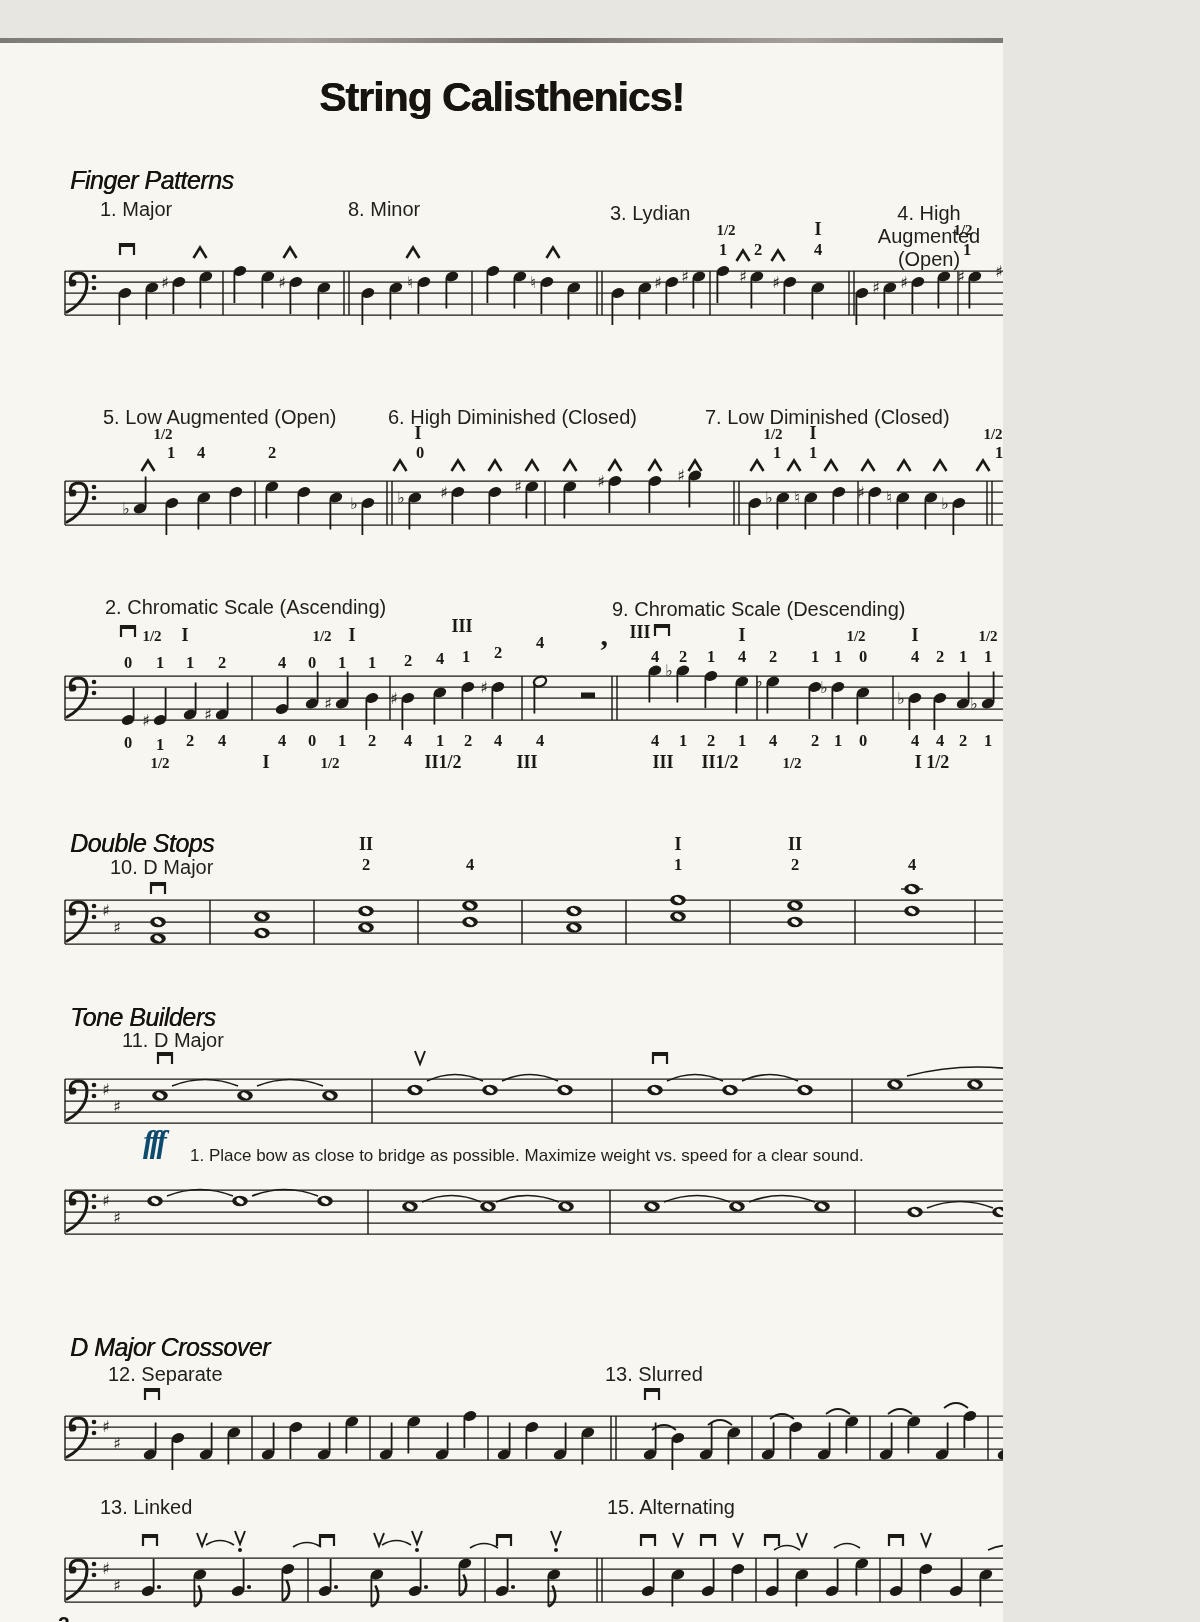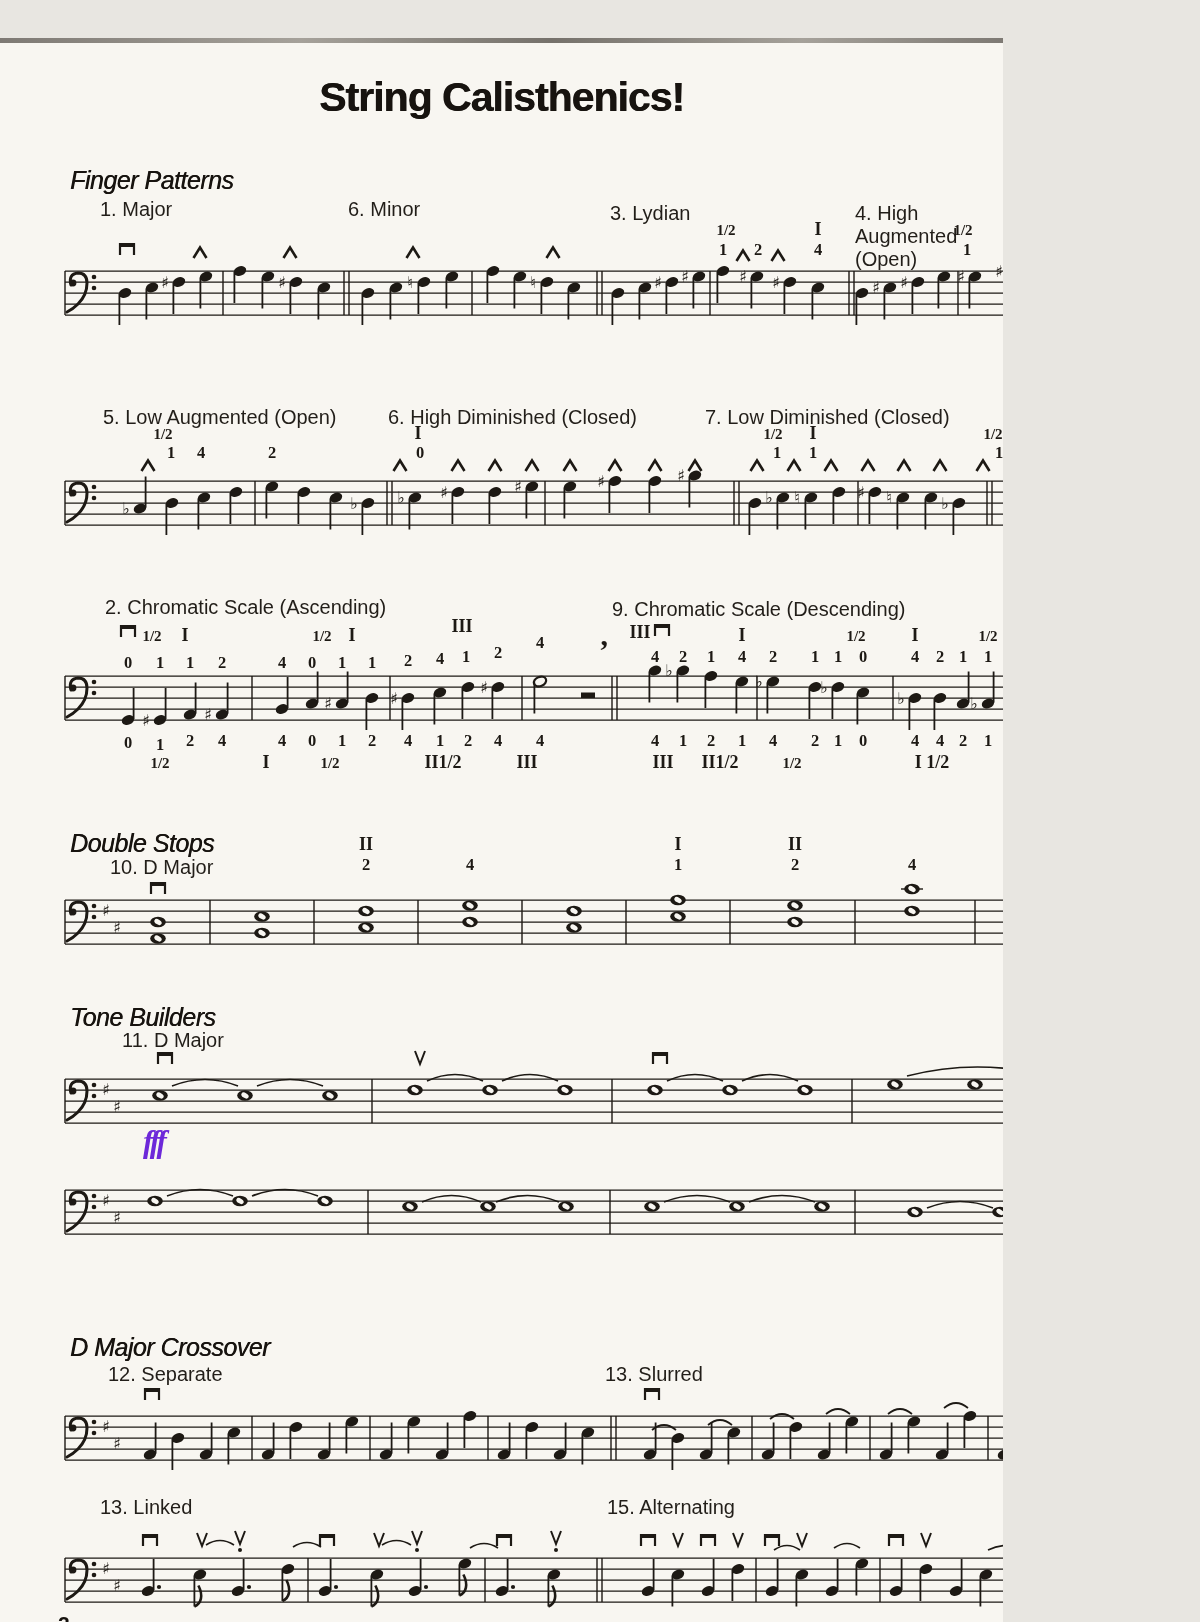--- a/index.html
+++ b/index.html
@@ -5,57 +5,58 @@
   html,body{margin:0;padding:0;background:#e8e6e1;}
   .page{position:relative;width:1003px;height:1622px;background:#f8f6f1;
         font-family:"Liberation Sans",sans-serif;color:#1d1914;overflow:hidden;margin-top:38px;}
   .scan-edge{position:absolute;top:0;left:0;width:100%;height:5px;
         background:linear-gradient(90deg,#55504a,#8a857d 30%,#4a453e 55%,#8a857d 80%,#55504a);opacity:.75;}
   .title{position:absolute;top:36px;left:0;width:100%;text-align:center;
         font-size:41px;font-weight:bold;letter-spacing:-1px;color:#17130f;
         text-shadow:0.6px 0 0 #17130f;}
   .sec-heading{position:absolute;font-size:25px;font-weight:normal;font-style:italic;
         color:#17130f;text-shadow:0.4px 0 0 #17130f;letter-spacing:-0.5px;}
-  .ex-label{position:absolute;font-size:20px;color:#221e19;}
+  .ex-label{position:absolute;font-size:20px;color:#221e19;text-align:center;}
   .fff{position:absolute;font-family:"Liberation Serif",serif;font-style:italic;
-        font-weight:bold;font-size:31px;letter-spacing:-3px;color:#6d28d9;}
+        font-weight:bold;font-size:31px;letter-spacing:-3px;color:#0c4a6e;}
   .instr{position:absolute;font-size:17px;color:#221e19;white-space:pre-wrap;}
   .page-num{position:absolute;font-size:21px;font-weight:bold;color:#17130f;}
   svg.music{position:absolute;top:0;left:0;}
 </style>
 </head>
 <body>
 
 <div class="page">
   <div class="scan-edge"></div>
 
   <div class="title">String Calisthenics!</div>
 
   <div class="sec-heading" style="left:70px;top:128px">Finger Patterns</div>
   <div class="sec-heading" style="left:70px;top:791px">Double Stops</div>
   <div class="sec-heading" style="left:70px;top:965px">Tone Builders</div>
   <div class="sec-heading" style="left:70px;top:1295px">D Major Crossover</div>
 
   <div class="ex-label" style="left:100px;top:160px">1. Major</div>
-  <div class="ex-label" style="left:348px;top:160px">6. Minor</div>
+  <div class="ex-label" style="left:348px;top:160px">8. Minor</div>
   <div class="ex-label" style="left:610px;top:164px">3. Lydian</div>
   <div class="ex-label" style="left:855px;top:164px">4. High Augmented (Open)</div>
   <div class="ex-label" style="left:103px;top:368px">5. Low Augmented (Open)</div>
   <div class="ex-label" style="left:388px;top:368px">6. High Diminished (Closed)</div>
   <div class="ex-label" style="left:705px;top:368px">7. Low Diminished (Closed)</div>
   <div class="ex-label" style="left:105px;top:558px">2. Chromatic Scale (Ascending)</div>
   <div class="ex-label" style="left:612px;top:560px">9. Chromatic Scale (Descending)</div>
   <div class="ex-label" style="left:110px;top:818px">10. D Major</div>
   <div class="ex-label" style="left:122px;top:991px">11. D Major</div>
   <div class="ex-label" style="left:108px;top:1325px">12. Separate</div>
   <div class="ex-label" style="left:605px;top:1325px">13. Slurred</div>
   <div class="ex-label" style="left:100px;top:1458px">13. Linked</div>
   <div class="ex-label" style="left:607px;top:1458px">15. Alternating</div>
 
   <div class="fff" style="left:143px;top:1086px">fff</div>
+  <div class="instr" style="left:190px;top:1108px">1. Place bow as close to bridge as possible. Maximize weight vs. speed for a clear sound.</div>
 
   <div class="page-num" style="left:58px;top:1574px">2</div>
 
   <svg class="music" width="1200" height="1622" viewBox="0 0 1200 1622">
       <g>
         <line x1="65" x2="1131" y1="233" y2="233" stroke="#1d1914" stroke-width="1.25"></line>
         <line x1="65" x2="1131" y1="244" y2="244" stroke="#1d1914" stroke-width="1.25"></line>
         <line x1="65" x2="1131" y1="255" y2="255" stroke="#1d1914" stroke-width="1.25"></line>
         <line x1="65" x2="1131" y1="266" y2="266" stroke="#1d1914" stroke-width="1.25"></line>
         <line x1="65" x2="1131" y1="277" y2="277" stroke="#1d1914" stroke-width="1.25"></line>

